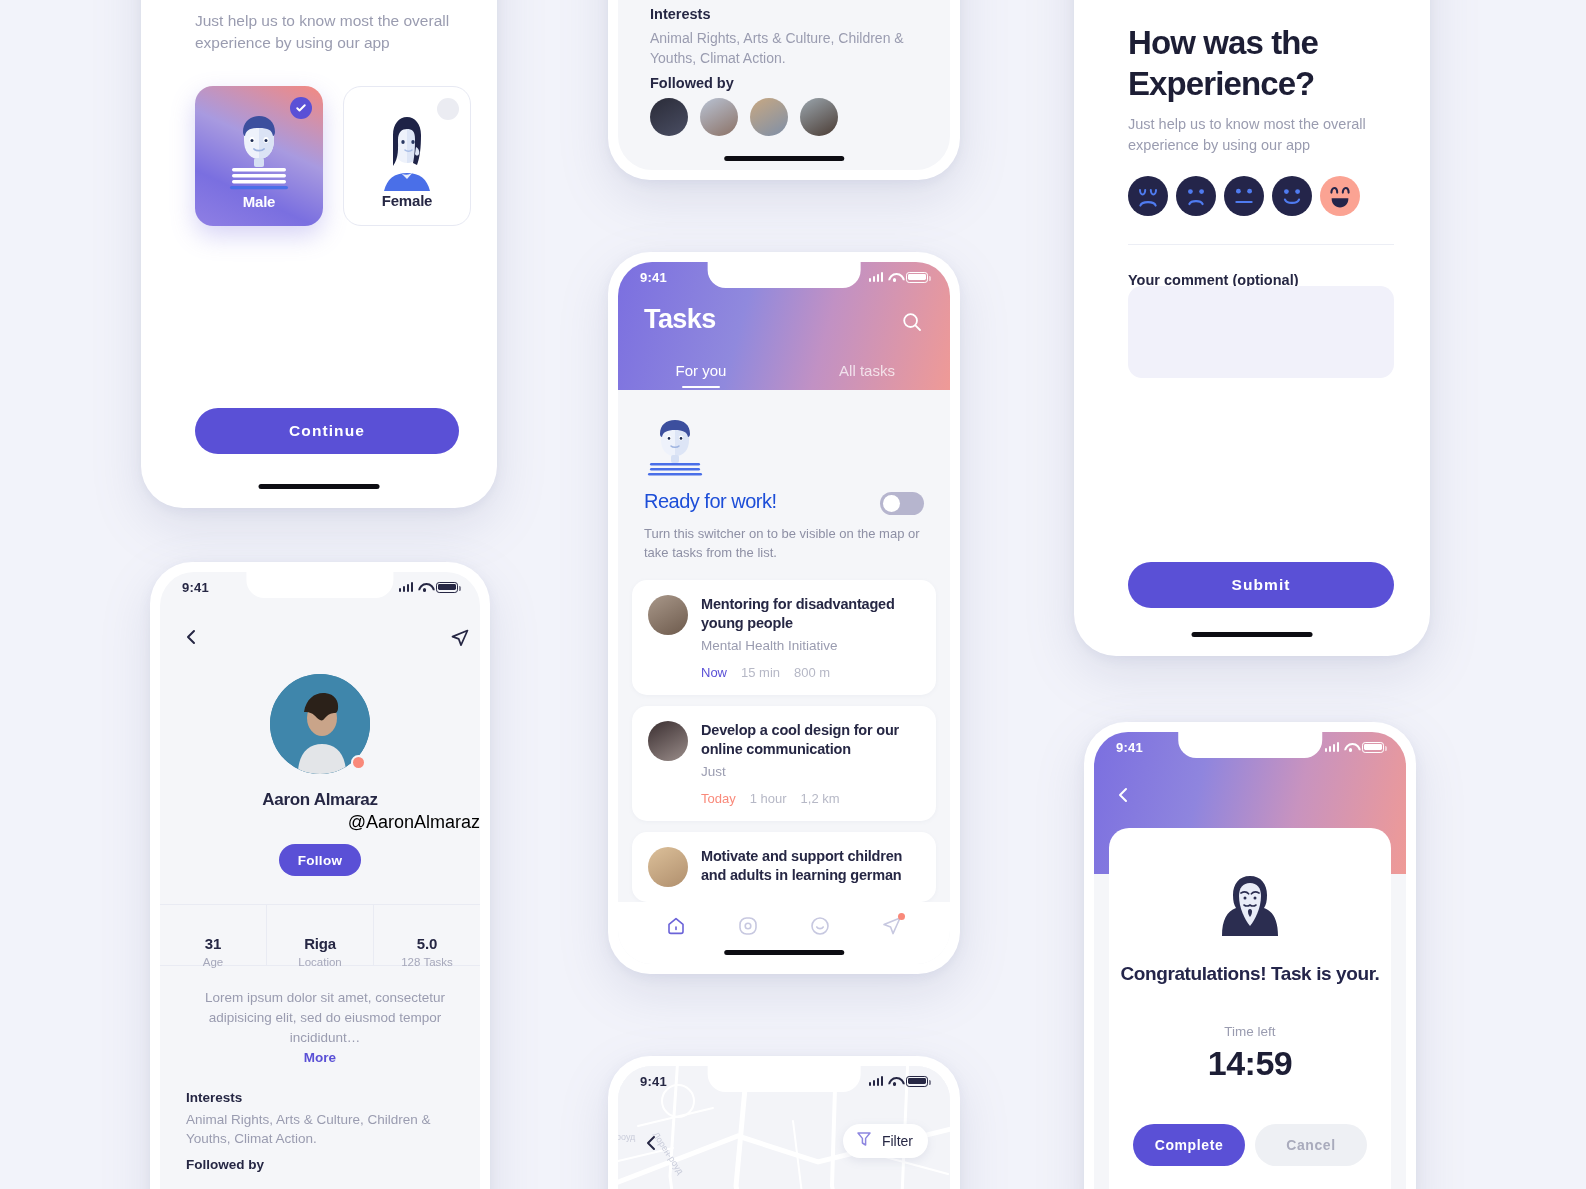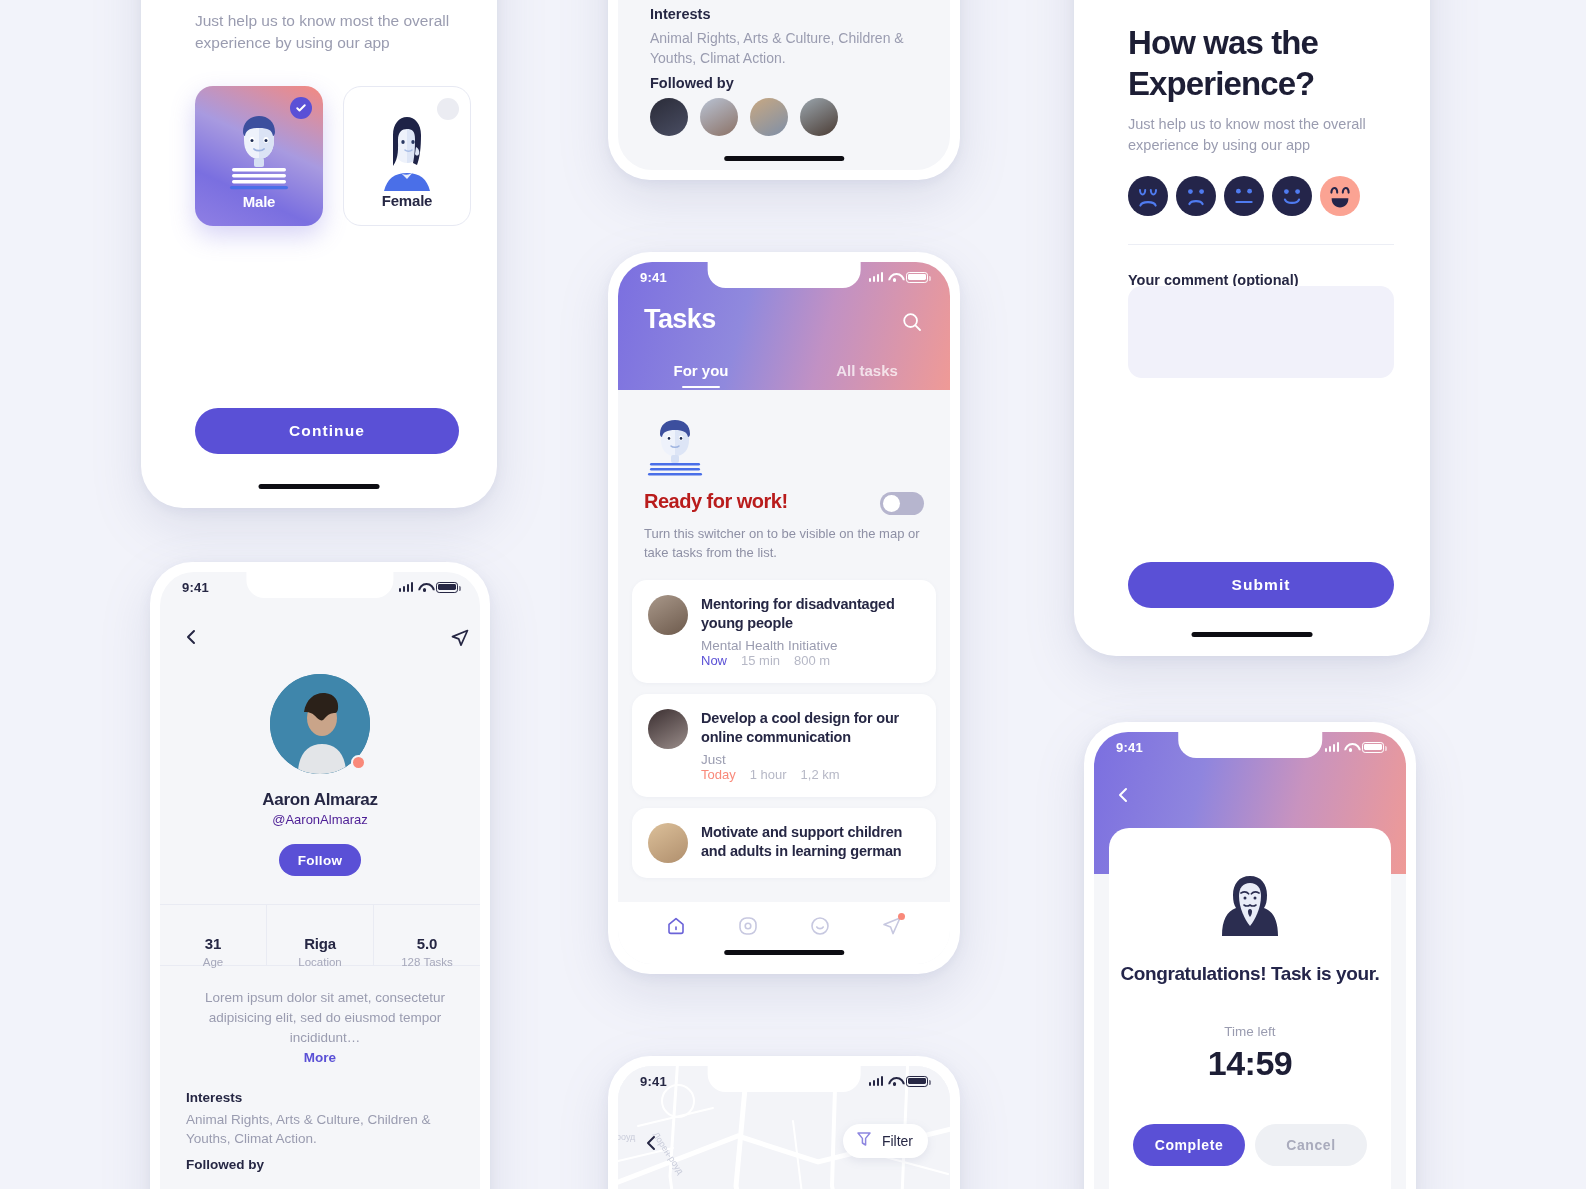--- a/index.html
+++ b/index.html
@@ -147,21 +147,21 @@
   #profile-back { left:22px; top:56px; }
   #profile-share { left:290px; top:56px; }
   .p-avatar-wrap { position:absolute; left:50%; top:102px; transform:translateX(-50%); width:100px;height:100px; }
   .p-avatar {
     width:100px;height:100px;border-radius:50%; overflow:hidden; position:relative;
     background: linear-gradient(160deg,#3d84a8 0%,#2e6f94 100%);
   }
   .p-online { position:absolute; right:4px; bottom:4px; width:15px;height:15px;border-radius:50%;
     background:#f9897a; border:2.5px solid #f5f6f9; }
   .p-name { position:absolute; left:0; right:0; top:218px; text-align:center; font-size:17px;font-weight:700;color:#262744; letter-spacing:-.3px;}
-  .p-handle { position:absolute; left:0; right:0; top:240px; text-align:center; font-size:13px; color:#4c1d95; }
+  .p-handle { position:absolute; left:0; right:0; top:240px; text-align:right; font-size:18px; color:#000000; }
   #follow-btn {
     position:absolute; left:50%; transform:translateX(-50%); top:272px;
     width:82px;height:32px; font-size:13.5px; letter-spacing:.3px;
   }
   .p-stats {
     position:absolute; left:0; right:0; top:332px; height:62px;
     display:flex; border-top:1px solid #e9ebf3; border-bottom:1px solid #e9ebf3;
   }
   .p-stat { flex:1; display:flex;flex-direction:column;align-items:center;justify-content:center; gap:4px; }
   .p-stat + .p-stat { border-left:1px solid #e9ebf3;text-align:center; }
@@ -177,38 +177,38 @@
   
   #phone-tasks { left: 608px; top: 252px; width: 352px; height: 722px; }
   #phone-tasks .screen { background:#f5f6f9; }
   .t-header {
     position:absolute; top:0; left:0; right:0; height:128px;
     background: linear-gradient(105deg,#7b6fe0 0%,#9089dd 38%,#c191c4 62%,#ef9a96 100%);
   }
   .t-h1 { position:absolute; left:26px; top:42px; font-size:27px;font-weight:700;color:#fff; letter-spacing:-.6px; }
   #tasks-search { position:absolute; right:28px; top:50px; cursor:pointer; }
   .t-tabs { position:absolute; left:0; right:0; top:100px; display:flex; }
-  .t-tab { flex:1; text-align:center; font-size:15px; color:rgba(255,255,255,.72); position:relative; padding-bottom:9px; cursor:pointer;font-weight:bold;}
+  .t-tab { flex:1; text-align:center; font-size:15px; color:rgba(255,255,255,.72); position:relative; padding-bottom:9px; cursor:pointer;}
   .t-tab.act { color:#fff; }
   .t-tab.act::after { content:''; position:absolute; left:50%;transform:translateX(-50%); bottom:0; width:38px;height:2.5px;background:#fff;border-radius:2px; }
   .rw-illus { position:absolute; left:28px; top:152px; }
-  .rw-title { position:absolute; left:26px; top:228px; font-size:20px;font-weight:700;color:#b91c1c; letter-spacing:-.5px;}
+  .rw-title { position:absolute; left:26px; top:228px; font-size:20px;font-weight:400;color:#1d4ed8; letter-spacing:-.5px;}
   #ready-toggle {
     position:absolute; right:26px; top:230px; width:44px;height:23px;border-radius:12px;
     background:#b6b5ce; cursor:pointer;
   }
   #ready-toggle::after { content:''; position:absolute; left:3px; top:3px; width:17px;height:17px;border-radius:50%;background:#fff; }
   .rw-desc { position:absolute; left:26px; top:262px; width:282px; font-size:13px; line-height:19px; color:#8e90a5; }
   .task-list { position:absolute; left:14px; right:14px; top:318px; display:flex; flex-direction:column; gap:11px; }
   .task-card { background:#fff; border-radius:15px; padding:15px 16px; display:flex; gap:13px; box-shadow:0 1px 4px rgba(130,135,170,.07); }
   .task-av { width:40px;height:40px;border-radius:50%; flex:none; }
   .task-body { flex:1; min-width:0; }
   .task-title { font-size:14.5px; font-weight:700; color:#262744; line-height:19px; letter-spacing:-.2px; }
   .task-org { font-size:13.5px; color:#9a9cb0; margin-top:5px; }
-  .task-meta { display:flex; gap:14px; margin-top:0; font-size:13px; }
+  .task-meta { display:flex; gap:14px; margin-top:12px; font-size:13px; }
   .task-when.now { color:#5a50d6; font-weight:500;}
   .task-when.today { color:#f9897a; font-weight:500;}
   .task-dur, .task-dist { color:#b6b8c6; }
   .t-nav {
     position:absolute; bottom:0; left:0; right:0; height:62px; background:#fff;
     display:flex; align-items:center; justify-content:space-around; padding:0 22px 14px;
   }
   .nav-item { position:relative; cursor:pointer; display:flex; align-items:center; justify-content:center; }
   .nav-badge { position:absolute; right:-2px; top:-2px; width:7px;height:7px;border-radius:50%;background:#f9897a; }
 

